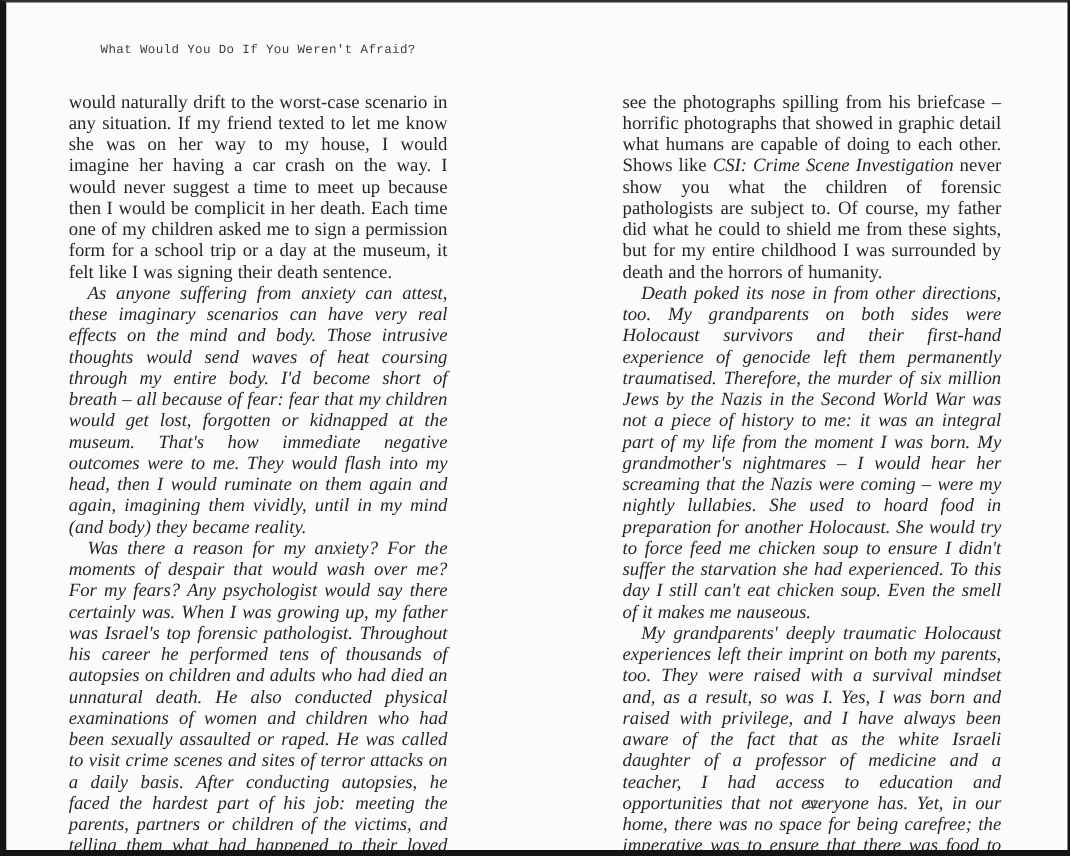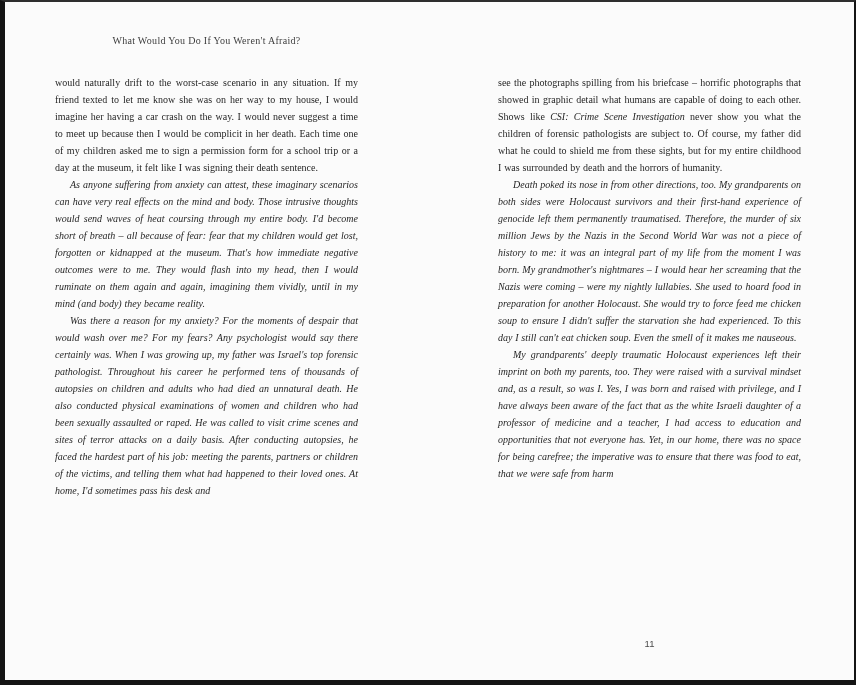--- a/index.html
+++ b/index.html
@@ -26,36 +26,36 @@
     height: 100%;
   }
   .page.left  { left: 50px;  width: 303px; }
   .page.right { left: 493px; width: 303px; }
   .running-head {
     position: absolute;
     top: 33px;
     left: 0;
     width: 100%;
     text-align: center;
-    font-family: Liberation Serif, serif;
+    font-family: Liberation Mono, monospace;
     font-size: 10px;
     letter-spacing: 0.3px;
     color: #3d3d3d;
     white-space: nowrap;
   }
   .page-body {
     position: absolute;
     top: 72px;
     left: 0;
     width: 100%;
     color: #262626;
   }
   .para {
     margin: 0;
-    font-size: 10px;
+    font-size: 15px;
     line-height: 17px;
     text-align: justify;
     text-justify: inter-word;
     hyphens: none;
     word-spacing: 0.3px;
   }
   .para.indent { text-indent: 15px; font-style: italic; }
   .para em { font-style: italic; }
   .folio {
     position: absolute;

